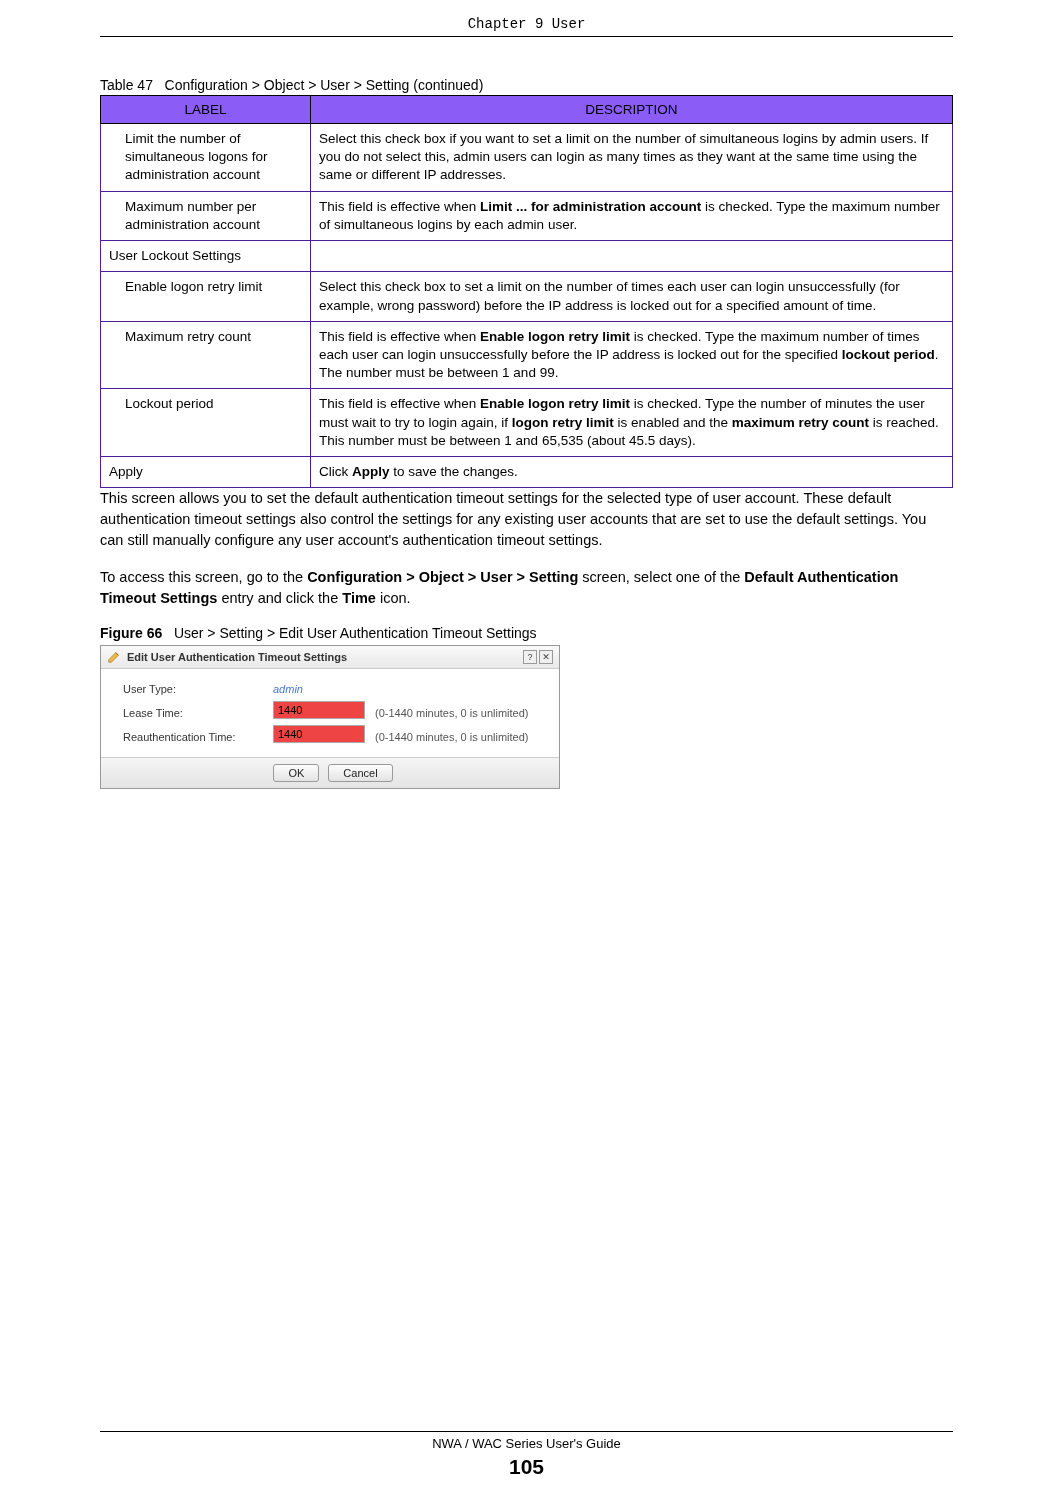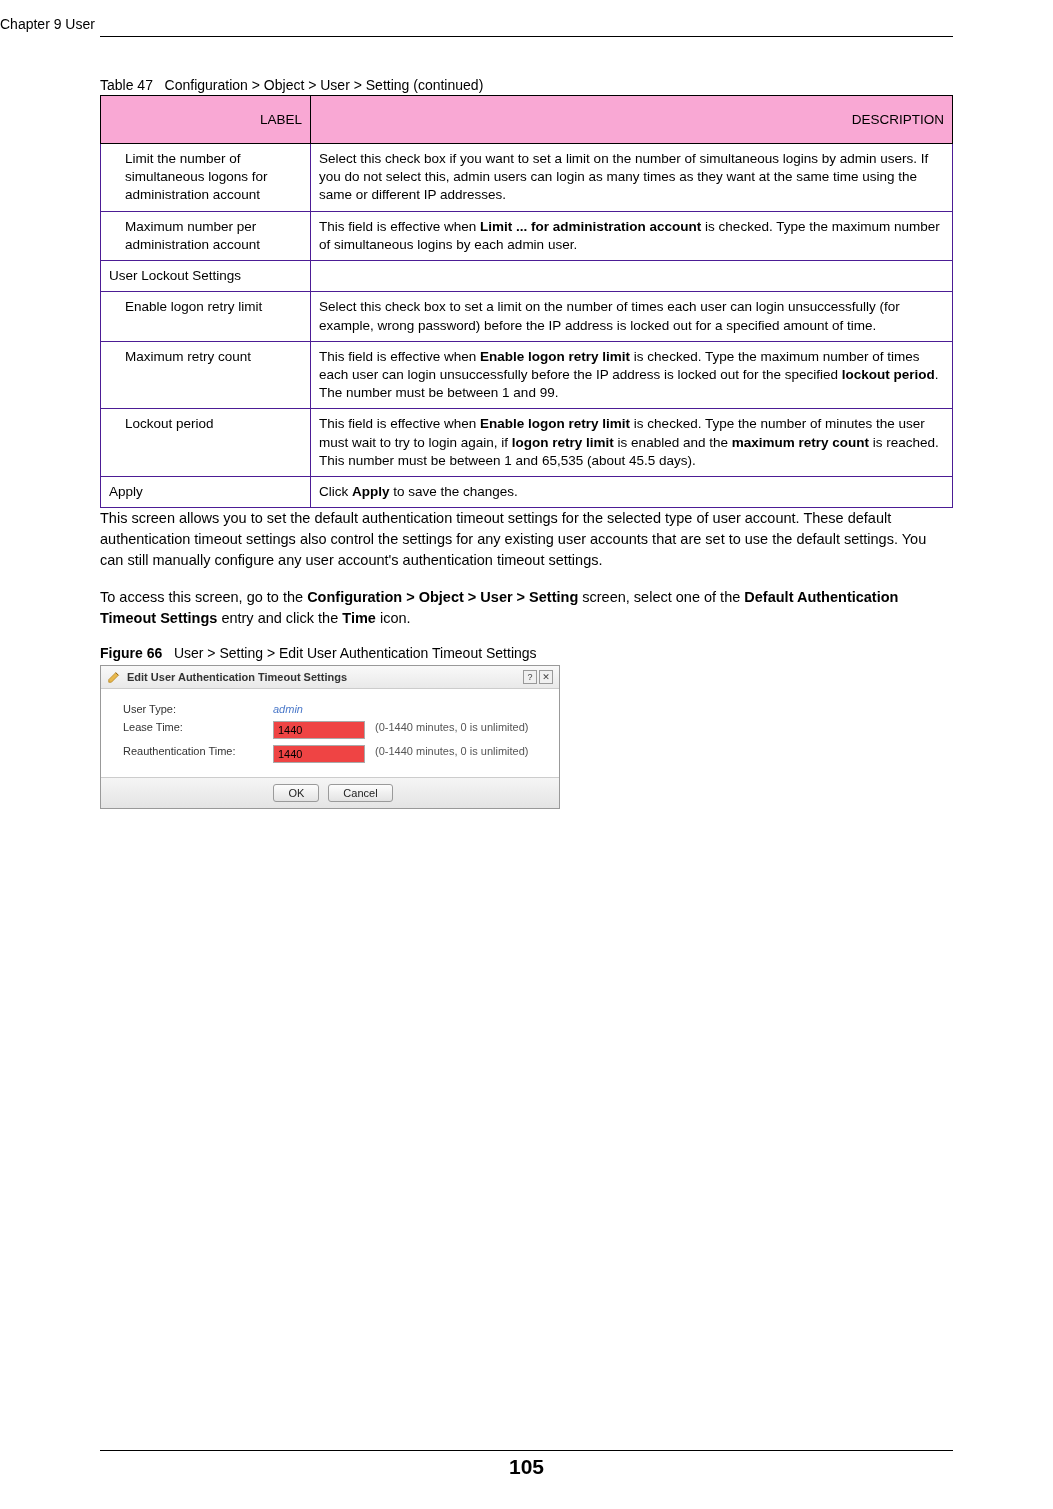--- a/index.html
+++ b/index.html
@@ -11,47 +11,49 @@
     color: #000;
     font-size: 14px;
   }
   .page {
     width: 1053px;
     min-height: 1509px;
     position: relative;
     padding: 10px 0 0 0;
   }
   .header-chapter {
+    text-align: center;
     font-size: 14px;
     margin-top: 6px;
+    font-family: Liberation Mono, monospace;
   }
   .header-rule {
     border: none;
     border-top: 1px solid #000;
     margin: 4px 100px 0 100px;
   }
   .content {
     margin: 40px 100px 0 100px;
   }
   .table-caption {
     font-size: 14px;
     margin-bottom: 2px;
   }
   table.ref {
     width: 100%;
     border-collapse: collapse;
     border: 1px solid #000;
     font-size: 13.5px;
   }
   table.ref th {
-    background: #f9a8d4;
-    text-align: right;
+    background: #8b5cf6;
+    text-align: center;
     font-weight: normal;
     border: 1px solid #000;
-    padding: 16px 8px;
+    padding: 6px 8px;
     vertical-align: top;
   }
   table.ref td {
     border: 1px solid #4c1d95;
     padding: 6px 8px;
     vertical-align: top;
     line-height: 1.35;
   }
   table.ref td.label {
     width: 210px;
@@ -108,21 +110,21 @@
     font-size: 9px;
     line-height: 12px;
     text-align: center;
     color: #444;
   }
   .dlg-body {
     padding: 14px 18px 8px 22px;
   }
   .dlg-row {
     display: flex;
-    align-items: flex-start;
+    align-items: flex-end;
     margin-bottom: 6px;
   }
   .dlg-row-label {
     width: 150px;
     color: #333;
   }
   .dlg-val-link {
     color: #4a78c9;
     font-style: italic;
   }
@@ -279,16 +281,17 @@
       <div class="dlg-footer">
         <span class="dlg-btn">OK</span>
         <span class="dlg-btn">Cancel</span>
       </div>
     </div>
 
   </div>
 
   <div class="footer">
     <hr class="footer-rule">
+    <div class="footer-title">NWA / WAC Series User's Guide</div>
     <div class="footer-page">105</div>
   </div>
 
 </div>
 
 </body></html>

